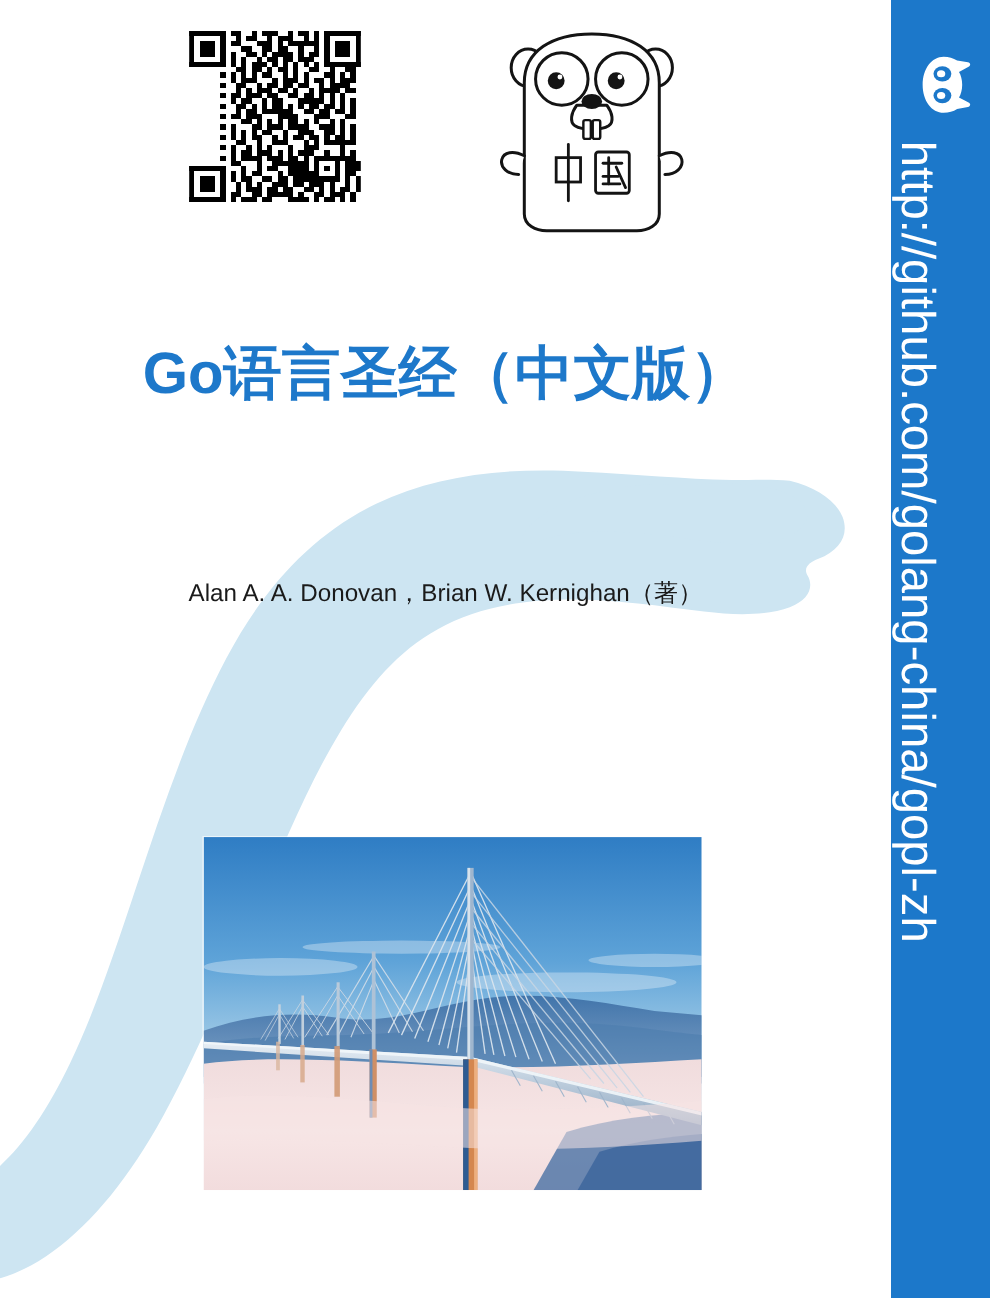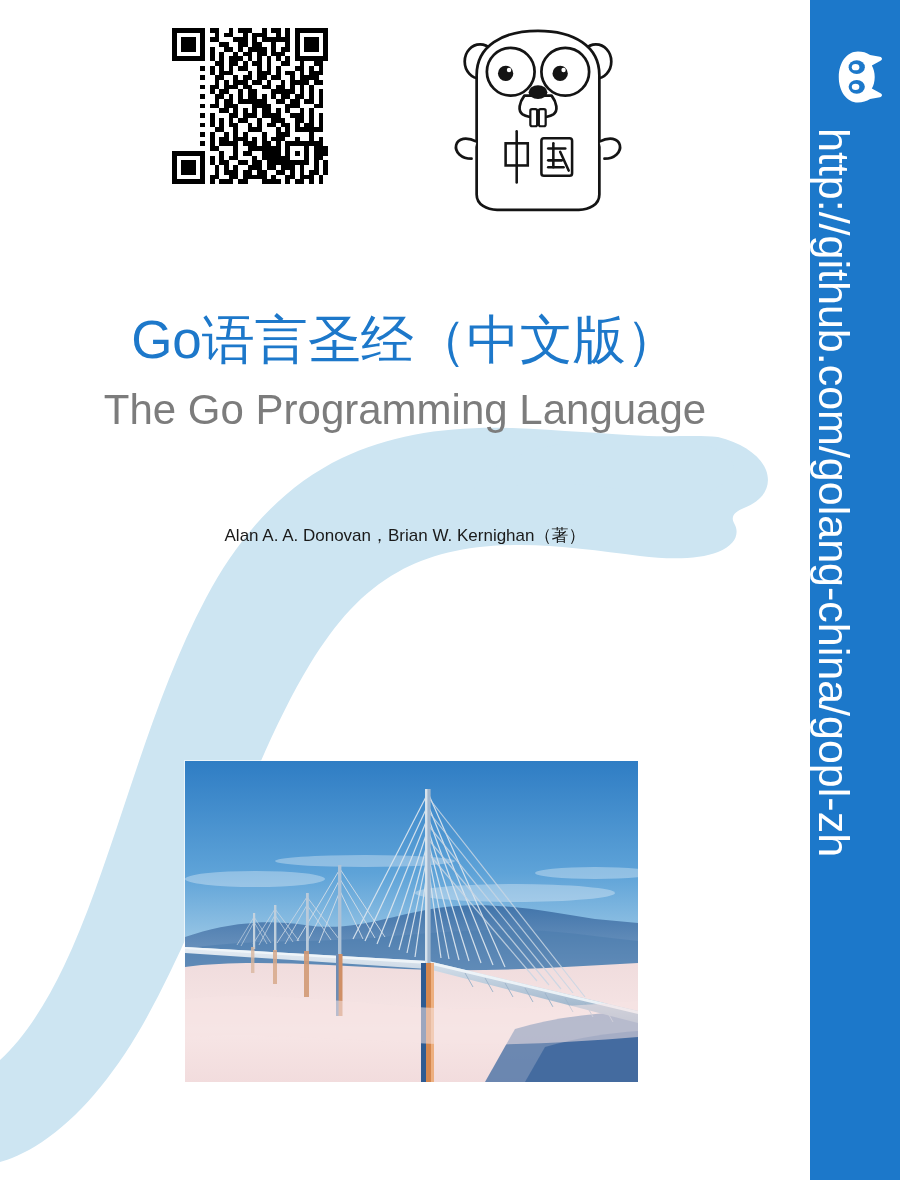--- a/index.html
+++ b/index.html
@@ -49,21 +49,21 @@
   .gopher svg { display: block; width: 100%; height: 100%; }
 
   
   .title-zh {
     position: absolute;
     left: 0;
     top: 312px;
     width: 810px;
     text-align: center;
     font-size: 53px;
-    font-weight: normal;
+    font-weight: bold;
     letter-spacing: 0px;
     color: #1d78ca;
     white-space: nowrap;
     line-height: 1.05;
   }
   .title-en {
     position: absolute;
     left: 0;
     top: 386px;
     width: 810px;
@@ -78,21 +78,21 @@
   
   .authors {
     position: absolute;
     left: 0;
     top: 524px;
     width: 810px;
     text-align: center;
     color: #1a1a1a;
   }
   .authors div {
-    font-size: 17px;
+    font-size: 22px;
     line-height: 1.38;
     white-space: nowrap;
   }
 
   
   .bridge {
     position: absolute;
     left: 185px;
     top: 761px;
     width: 453px;
@@ -471,21 +471,20 @@
         <line x1="112" y1="146" x2="132" y2="146"></line>
         <line x1="112" y1="160" x2="128" y2="160"></line>
         <line x1="118" y1="140" x2="118" y2="168"></line>
         <line x1="126" y1="150" x2="136" y2="172"></line>
         <line x1="112" y1="168" x2="130" y2="168"></line>
       </g>
     </svg>
   </div>
 
   <div class="title-zh">Go语言圣经（中文版）</div>
-  <div class="title-en">The Go Programming Language</div>
 
   <div class="authors">
     <div>Alan A. A. Donovan，Brian W. Kernighan（著）</div>
   </div>
 
   <div class="bridge">
     <svg viewBox="0 0 453 321" preserveAspectRatio="none" xmlns="http://www.w3.org/2000/svg">
       <defs>
         <linearGradient id="sky" x1="0" y1="0" x2="0" y2="1">
           <stop offset="0" stop-color="#2f7dc4"></stop>

